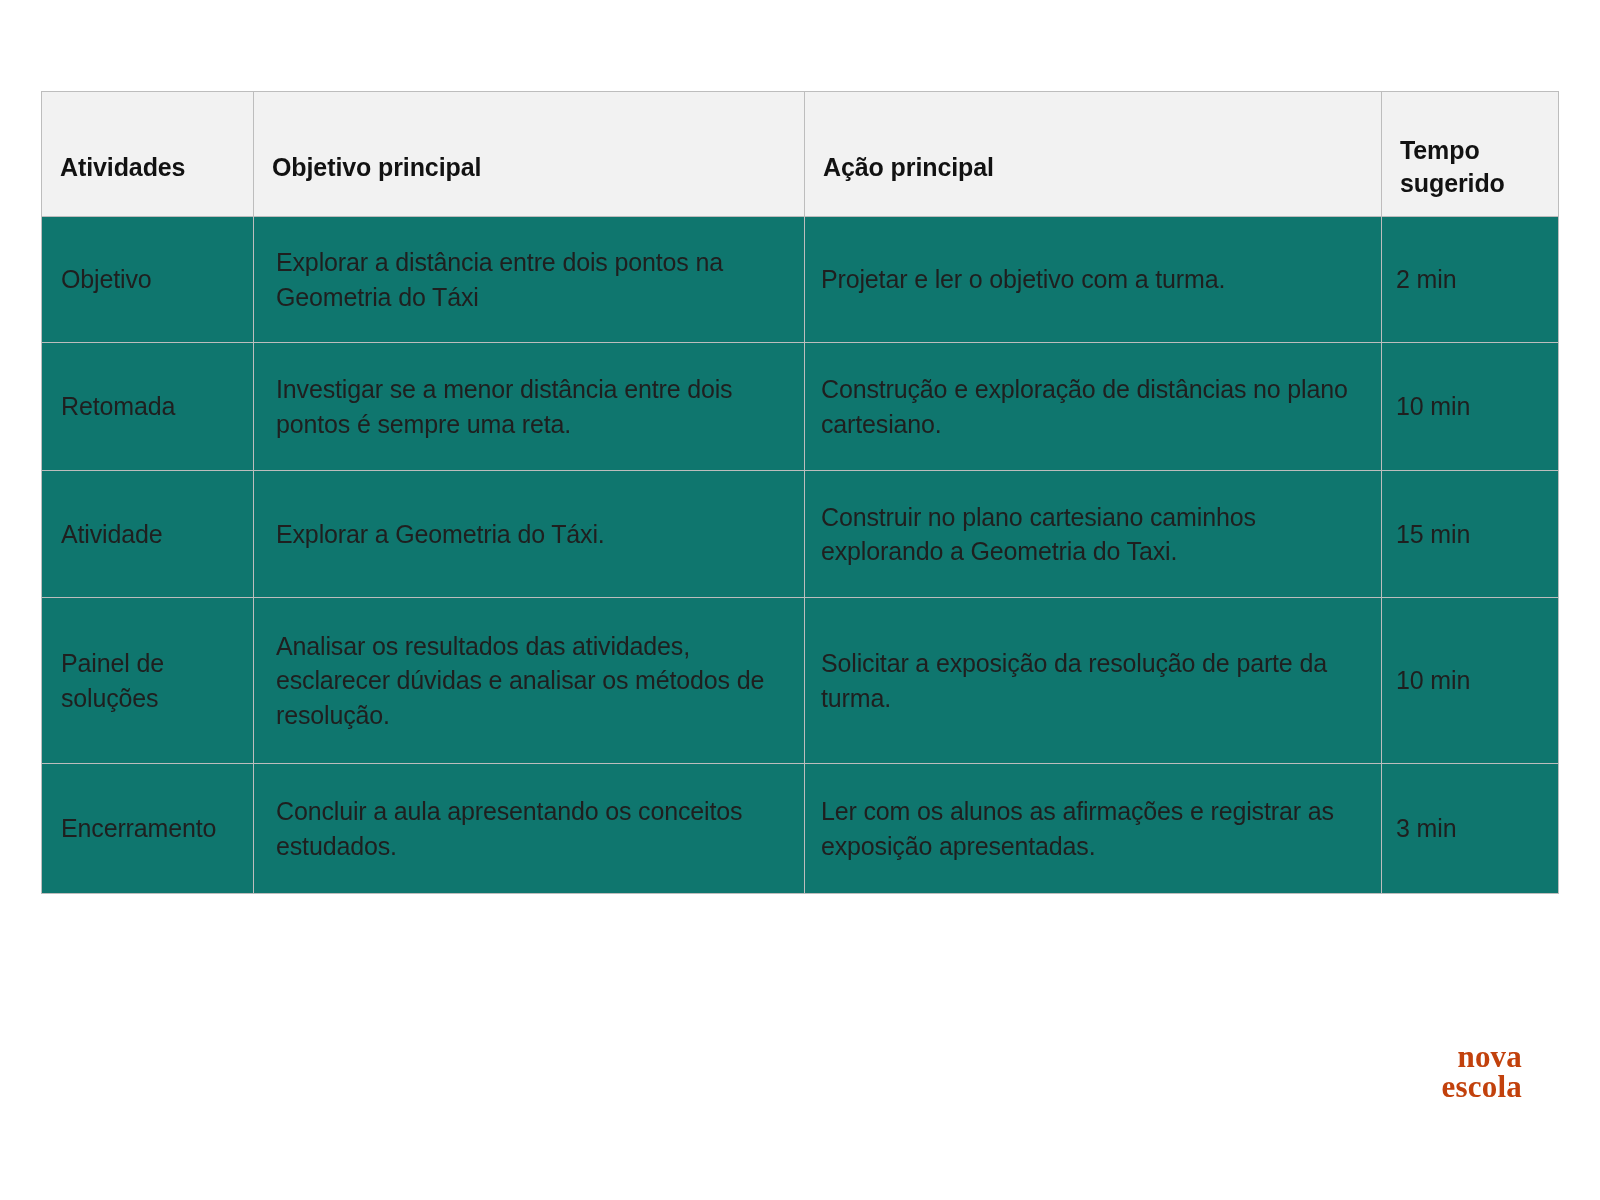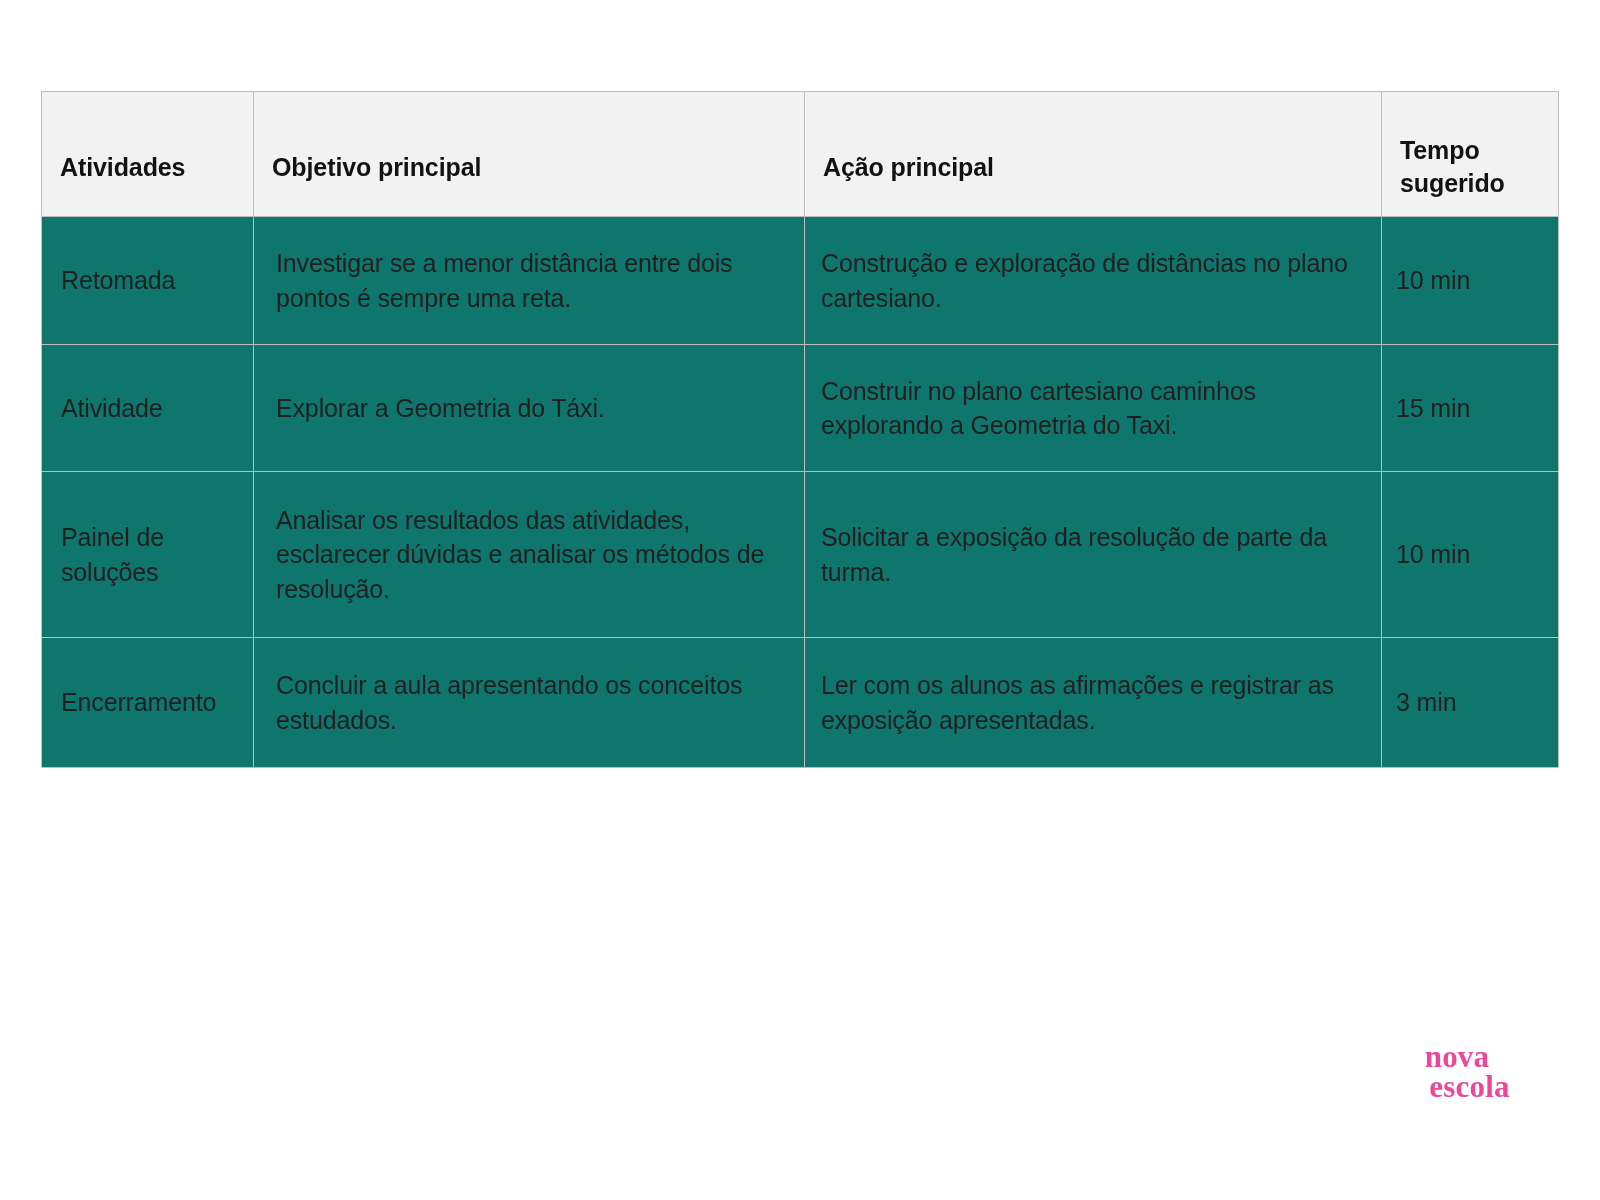--- a/index.html
+++ b/index.html
@@ -83,26 +83,26 @@
   tbody tr.row-h3 td { height: 127px; }
   tbody tr.row-h4 td { height: 166px; }
   tbody tr.row-h5 td { height: 130px; }
   tbody tr.row-h6 td { height: 142px; }
 
   .logo {
     position: absolute;
     right: 78px;
     top: 1042px;
     width: 130px;
-    text-align: center;
+    text-align: right;
     font-family: "Liberation Serif", serif;
     font-weight: bold;
     font-size: 31px;
     line-height: 0.97;
-    color: #ec4899;
+    color: #c2410c;
     letter-spacing: 0.2px;
     user-select: none;
   }
   .logo .logo-line { display: block; }
   .logo .logo-line-2 { padding-left: 1px; margin-left: 24px; }
 </style>
 </head>
 <body>
 
 <div class="page">
@@ -125,20 +125,26 @@
           </th>
           <th>
             <span class="th-inner">Ação principal</span>
           </th>
           <th>
             <span class="th-inner">Tempo sugerido</span>
           </th>
         </tr>
       </thead>
       <tbody>
+        <tr class="row-h1">
+          <td class="cell-atividade">Objetivo</td>
+          <td class="cell-objetivo">Explorar a distância entre dois pontos na Geometria do Táxi</td>
+          <td class="cell-acao">Projetar e ler o objetivo com a turma.</td>
+          <td class="cell-tempo">2 min</td>
+        </tr>
         <tr class="row-h2">
           <td class="cell-atividade">Retomada</td>
           <td class="cell-objetivo">Investigar se a menor distância entre dois pontos é sempre uma reta.</td>
           <td class="cell-acao">Construção e exploração de distâncias no plano cartesiano.</td>
           <td class="cell-tempo">10 min</td>
         </tr>
         <tr class="row-h3">
           <td class="cell-atividade">Atividade</td>
           <td class="cell-objetivo">Explorar a Geometria do Táxi.</td>
           <td class="cell-acao">Construir no plano cartesiano caminhos explorando a Geometria do Taxi.</td>

